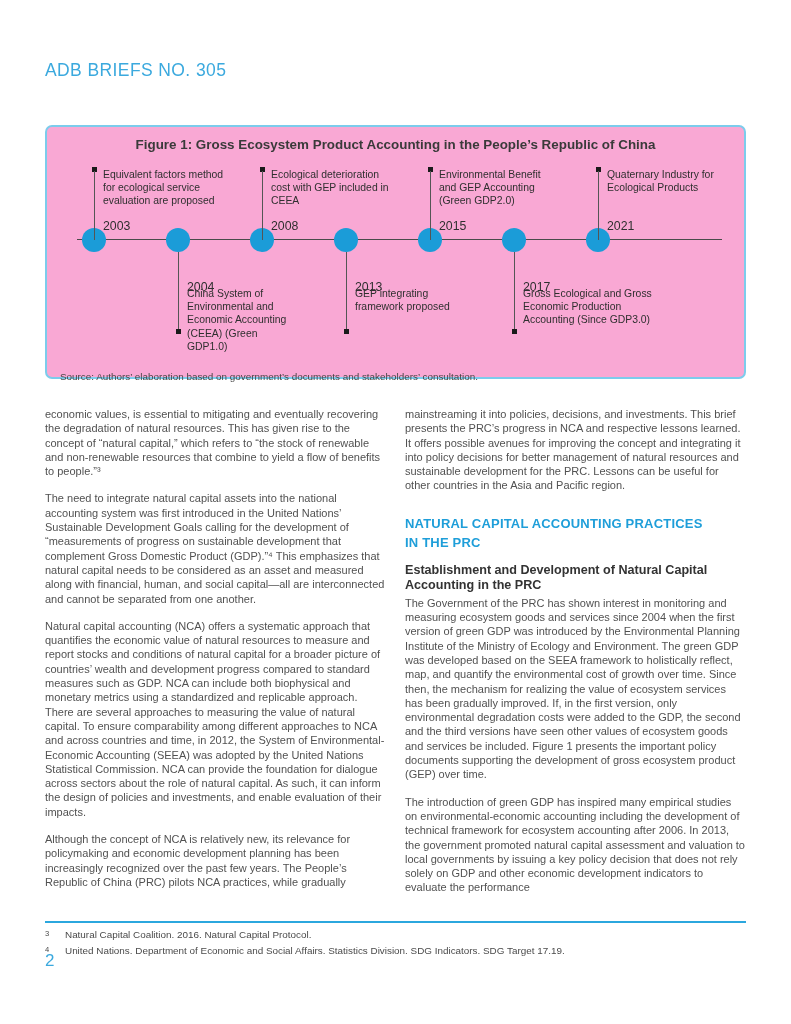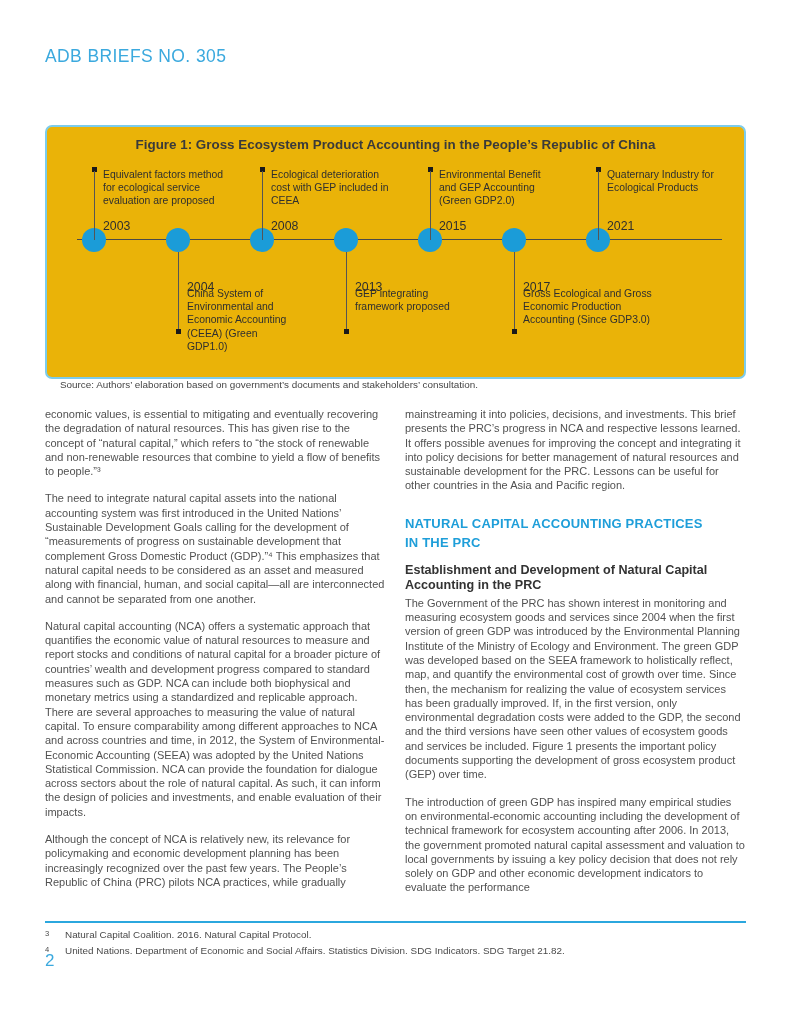--- a/index.html
+++ b/index.html
@@ -2,27 +2,27 @@
 <html><head>
 <meta charset="utf-8">
 <style>
   html,body { margin:0; padding:0; background:#e8e8e8; }
   .page {
     position:relative; width:791px; height:1024px; margin:0 auto;
     background:#ffffff; overflow:hidden;
     font-family:"Liberation Sans", sans-serif;
   }
   .header-text {
-    position:absolute; left:45px; top:46px;
+    position:absolute; left:45px; top:60px;
     font-size:17.5px; letter-spacing:0.4px; color:#3BA9DE; font-weight:400;
   }
   
   .figure-box {
     position:absolute; left:45px; top:125px; width:697px; height:250px;
-    border:2px solid #7CCCEC; border-radius:7px; background:#eab308;
+    border:2px solid #7CCCEC; border-radius:7px; background:#f9a8d4;
   }
   .fig-inner { position:relative; width:100%; height:100%; }
   .fig-title {
     position:absolute; left:0; right:0; top:10px; text-align:center;
     font-weight:bold; font-size:13.4px; color:#3a3a3a;
   }
   .tl-line { position:absolute; left:30px; top:112px; width:645px; height:1px; background:#4a4a4a; }
   .dot { position:absolute; top:101px; width:24px; height:24px; border-radius:50%; background:#1B9CD8; }
   .ev { position:absolute; font-size:10.4px; line-height:13.2px; color:#2f2f2f; }
   .ev-top { top:40px; }
@@ -34,21 +34,21 @@
   .ev-top .sq { top:0; }
   .ev-bot .sq { top:77px; }
   .ev-label { position:absolute; left:9px; }
   .ev-top .ev-label { top:1px; }
   .ev-bot .ev-label { top:35px; }
   .ev-year { position:absolute; left:9px; font-size:12.3px; color:#2f2f2f; }
   .ev-top .ev-year { top:53px; }
   .ev-bot .ev-year { top:3px;margin-top:26px; }
   .fig-note { position:absolute; left:13px; right:10px; font-size:9.9px; color:#454545; }
   .fig-note.n1 { top:219px; }
-  .fig-note.n2 { top:252px; }
+  .fig-note.n2 { top:244px; }
   
   .columns {
     position:absolute; left:45px; top:407px; width:701px;
     display:flex; gap:20px;
   }
   .col { width:340px; font-size:11px; line-height:14.3px; color:#515151; }
   .col p { margin:0 0 13px 0; }
   .section-heading {
     color:#1E9ED9; font-weight:bold; font-size:13px; line-height:19.5px;
     letter-spacing:0.2px; margin:21px 0 10px 0; max-width:300px;
@@ -150,18 +150,18 @@
   </div>
 
   <div class="footnote-rule"></div>
   <div class="footnotes">
     <div class="fn">
       <span class="fn-marker">3</span>
       <span>Natural Capital Coalition. 2016. Natural Capital Protocol.</span>
     </div>
     <div class="fn">
       <span class="fn-marker">4</span>
-      <span>United Nations. Department of Economic and Social Affairs. Statistics Division. SDG Indicators. SDG Target 21.82.</span>
+      <span>United Nations. Department of Economic and Social Affairs. Statistics Division. SDG Indicators. SDG Target 17.19.</span>
     </div>
   </div>
   <div class="page-number">2</div>
 
 </div>
 
 </body></html>

